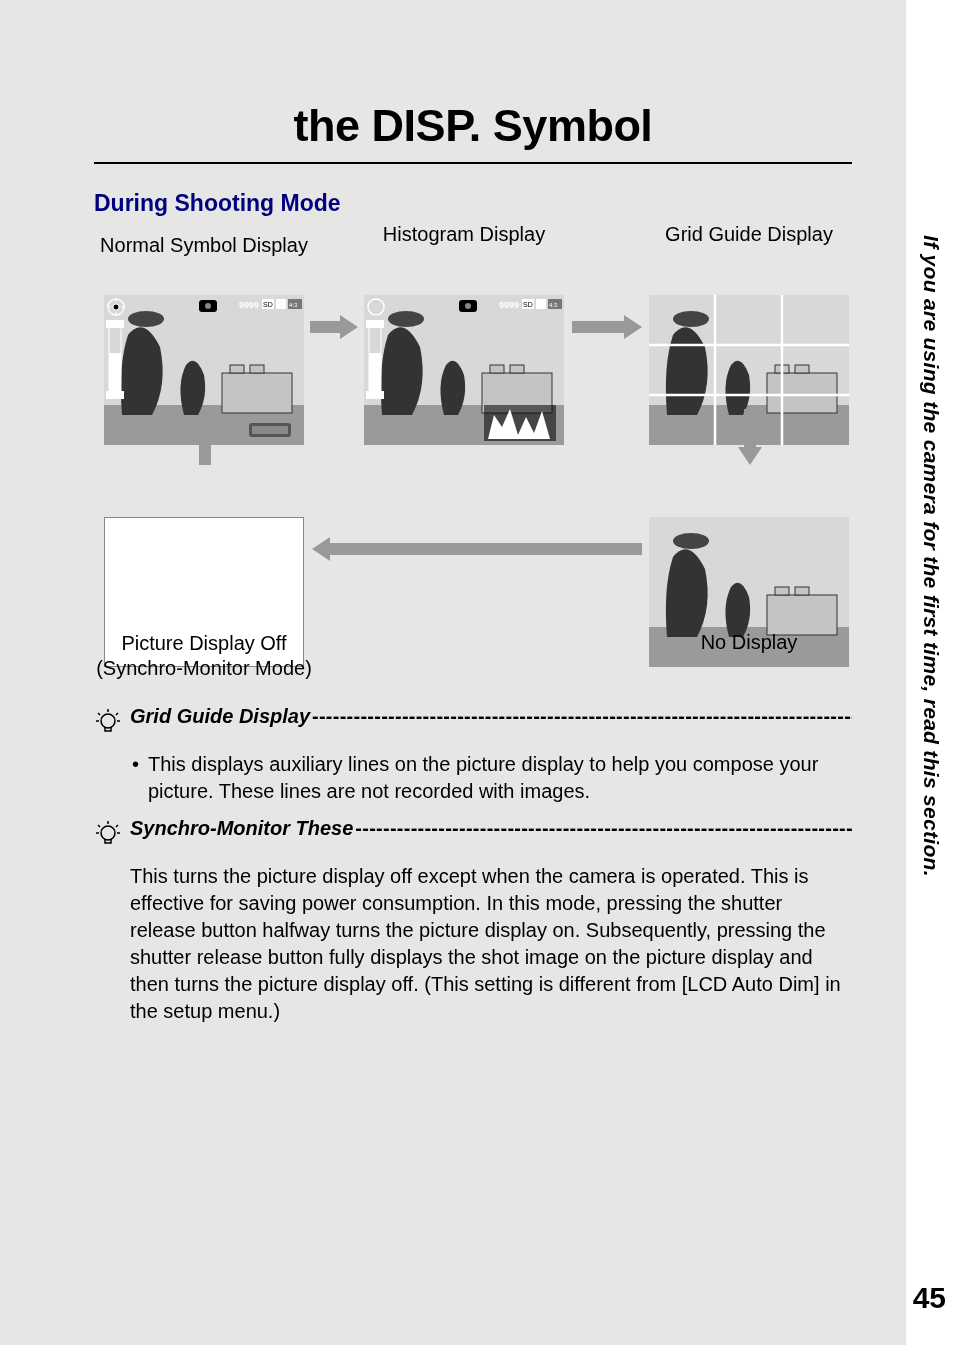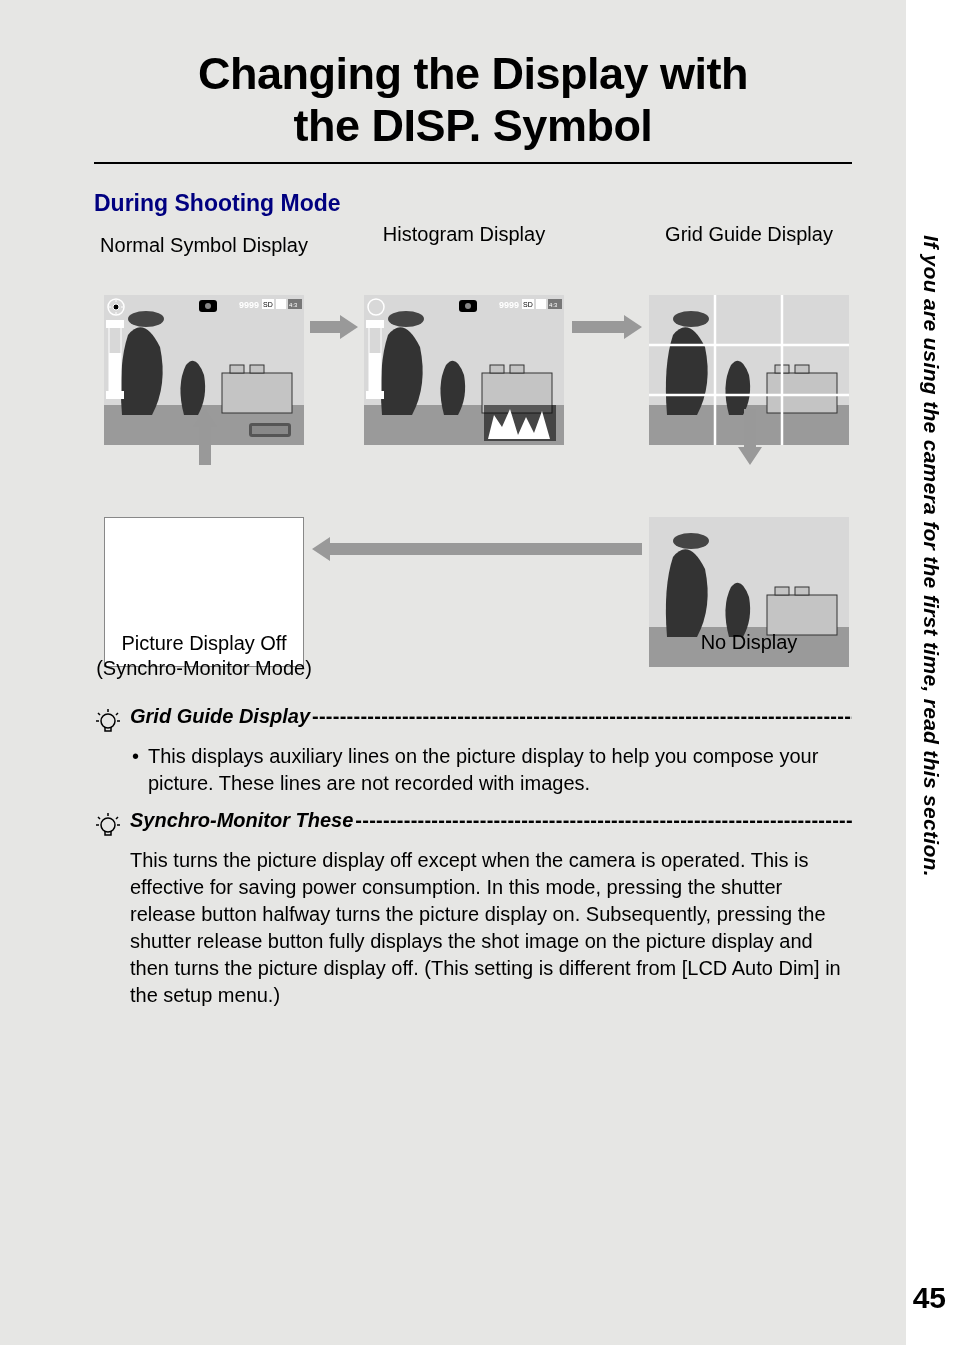--- a/index.html
+++ b/index.html
@@ -119,21 +119,21 @@
   .dashfill {
     font-size: 20px;
     font-weight: bold;
     overflow: hidden;
     letter-spacing: 0.25px;
   }
   .note-body {
     font-size: 20px;
     line-height: 1.35;
     margin-left: 36px;
-    margin-top: 8px;
+    margin-top: 16px;
   }
   .note-body ul {
     list-style: none;
     padding-left: 0;
   }
   .note-body li {
     position: relative;
     padding-left: 18px;
     margin-bottom: 6px;
   }
@@ -148,21 +148,21 @@
 </head>
 <body>
 
 <div class="side-tab"></div>
 <div class="side-text">If you are using the camera for the first time, read this section.</div>
 <div class="page-num">45</div>
 
 <div class="content">
 
   <h1 class="title">
-    <span>Changing the Display with</span><br>
+    <br>
     <span>the DISP. Symbol</span>
   </h1>
   <hr class="title-rule">
 
 
   <div class="subhead">During Shooting Mode</div>
 
   <div class="diagram">
 
     <div class="lbl" style="left:0;top:11px;width:220px">Normal Symbol Display</div>

